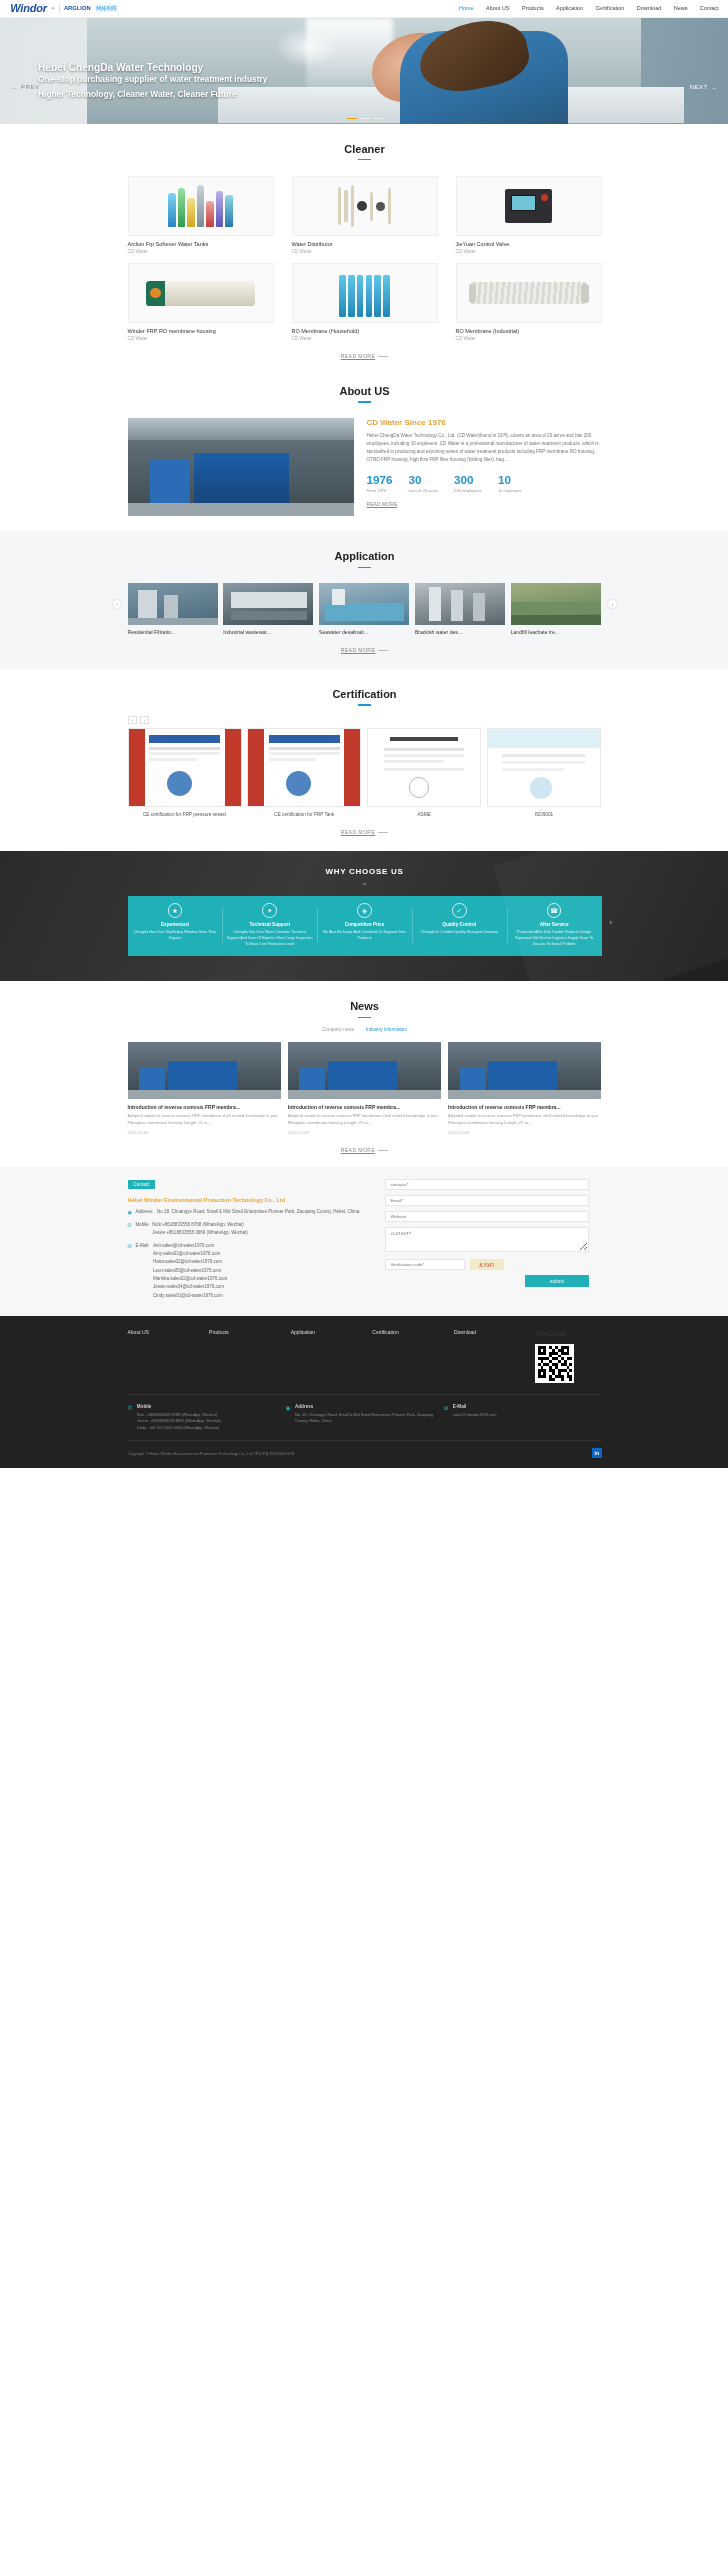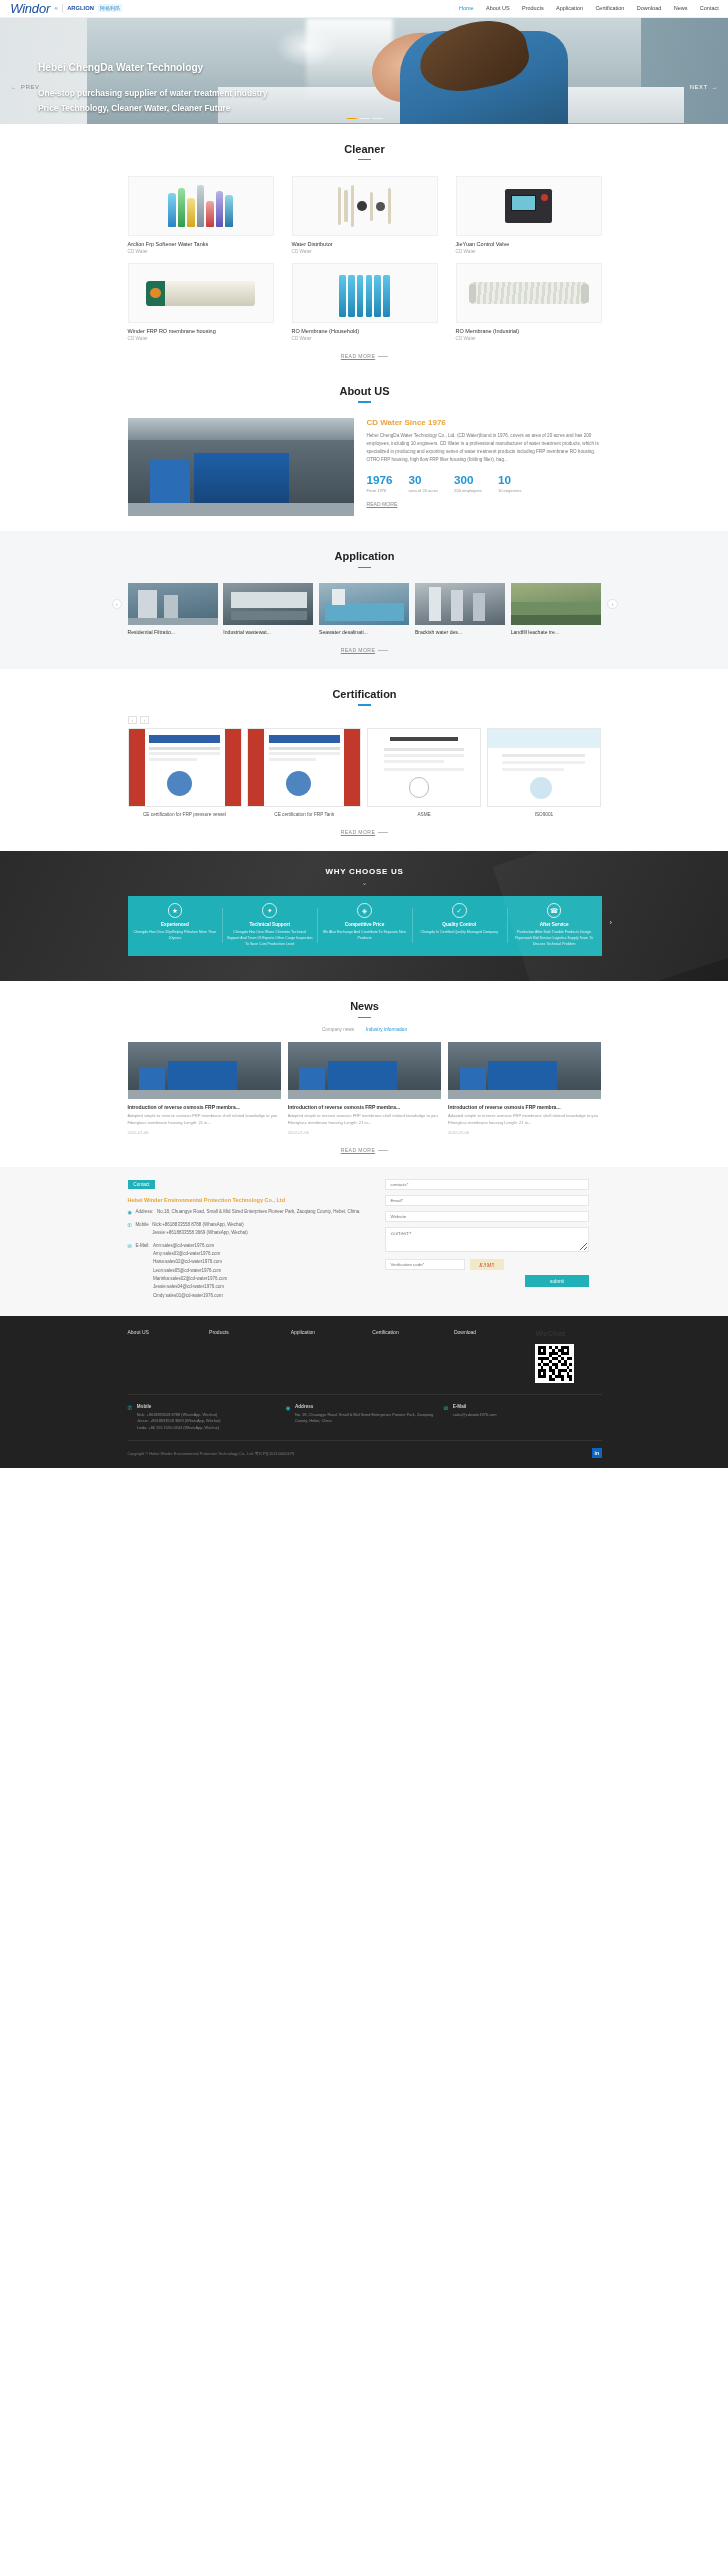--- a/index.html
+++ b/index.html
@@ -16,21 +16,21 @@
   .header {
     height: 17.5px;
     background: #fff;
     display: flex;
     align-items: center;
     padding: 0 10.2px;
     border-bottom: 0.7px solid #f0f0f0;
   }
   .logo { display: flex; align-items: center; gap: 4.4px; }
   .logo-main {
-    font-size: 13px; font-weight: normal; font-style: italic;
+    font-size: 11px; font-weight: bold; font-style: italic;
     color: #1a4fa0; letter-spacing: -0.2px;
   }
   .logo-sup { font-size: 4.4px; vertical-align: super; color:#1a4fa0;}
   .logo-div { width:0.7px; height:8.7px; background:#ddd; }
   .logo-alt { font-size: 5.8px; color: #1a4fa0; font-weight: bold;}
   .logo-cn { font-size: 5.1px; color: #2a8fd0; background:#eaf6fb; padding:0.7px 1.5px;}
   .nav { margin-left: auto; display: flex; gap: 12.4px; align-items: center; }
   .nav a { font-size: 5.5px; color: #444; text-decoration: none; }
   .nav a.active { color: #2196d6; }
 
@@ -67,21 +67,21 @@
   .hero-water {
     position:absolute; left:219px; top:0; width:87px; height:87px;
     background: linear-gradient(180deg, rgba(255,255,255,.9), rgba(255,255,255,0));
     filter: blur(2.2px);
   }
   .hero-sink {
     position:absolute; left:131px; top:69px; width:466px; height:36px;
     background: linear-gradient(180deg,#e9eef0,#cfd8db);
   }
   .hero-text { position: absolute; left: 38px; top: 44px; z-index: 5; }
-  .hero-text h1 { font-size: 10.2px; color: #fff; font-weight: bold; margin-bottom: 15px; text-shadow: 0 0.7px 2.2px rgba(0,0,0,.45); }
+  .hero-text h1 { font-size: 10.2px; color: #fff; font-weight: bold; margin-bottom: 1px; text-shadow: 0 0.7px 2.2px rgba(0,0,0,.45); }
   .hero-text h2 { font-size: 8.4px; color: #fff; font-weight: bold; margin-bottom: 5.8px; text-shadow: 0 0.7px 2.2px rgba(0,0,0,.45); }
   .hero-text h3 { font-size: 8.4px; color: #fff; font-weight: bold; text-shadow: 0 0.7px 2.2px rgba(0,0,0,.45); }
   .hero-prev, .hero-next {
     position:absolute; top: 66px; font-size: 5.8px; color:#fff; letter-spacing:0.7px;
     display:flex; align-items:center; gap:3.6px; z-index:6;
   }
   .hero-prev { left: 11px; color:#888; }
   .hero-next { right: 11px; }
   .hero-dots { position:absolute; bottom: 4.4px; left: 50%; transform: translateX(-50%); display:flex; gap:2.9px; }
   .hero-dots i { width: 10.2px; height: 1.5px; background: rgba(255,255,255,.6); display:block;}
@@ -300,21 +300,21 @@
     <div class="hero-photo">
       <div class="hero-sink"></div>
       <div class="hero-water"></div>
       <div class="hero-skin"></div>
       <div class="hero-person"></div>
       <div class="hero-hair"></div>
     </div>
     <div class="hero-text">
       <h1>Hebei ChengDa Water Technology</h1>
       <h2>One-stop purchasing supplier of water treatment industry</h2>
-      <h3>Price Technology, Cleaner Water, Cleaner Future</h3>
+      <h3>Higher Technology, Cleaner Water, Cleaner Future</h3>
     </div>
     <div class="hero-prev">
       <span>←</span>
       <span>PREV</span>
     </div>
     <div class="hero-next">
       <span>NEXT</span>
       <span>→</span>
     </div>
     <div class="hero-dots">

